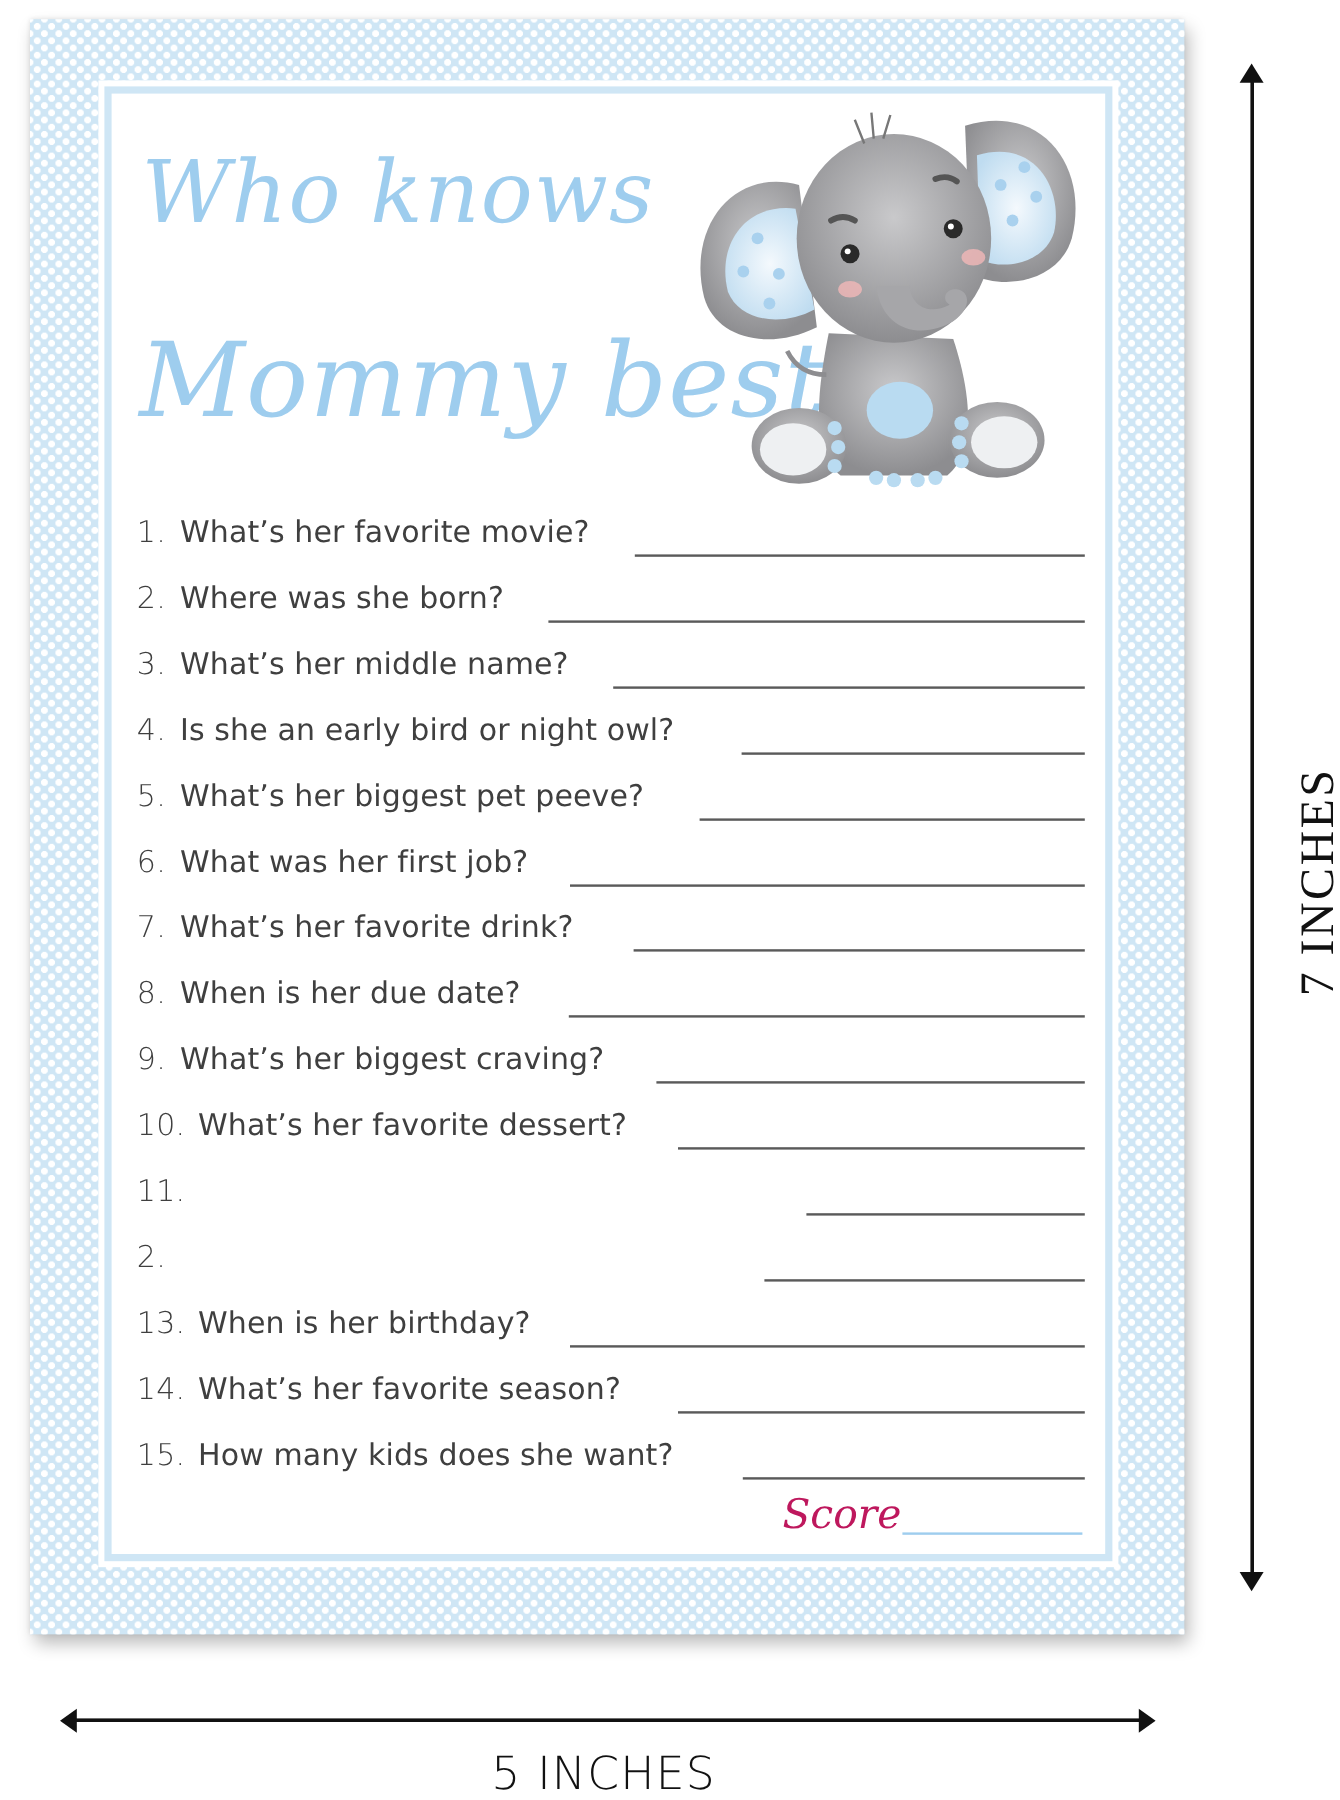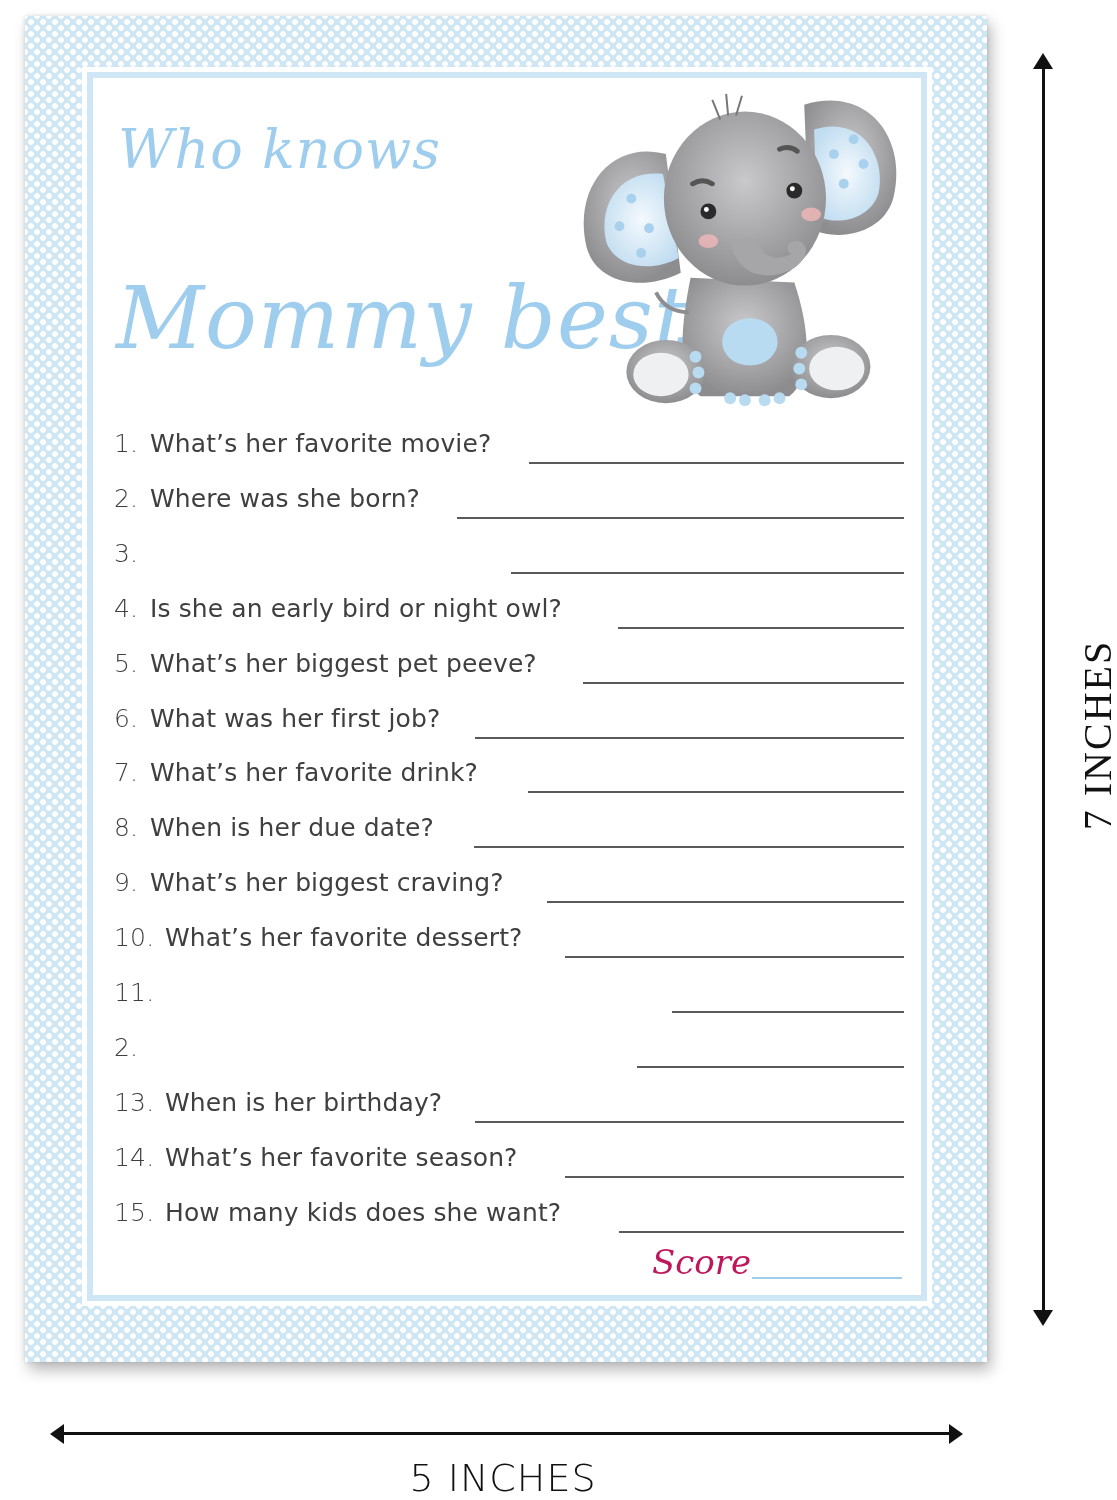--- a/index.html
+++ b/index.html
@@ -28,21 +28,21 @@
   }
   .frame-inner {
     position: absolute; left: 6px; top: 6px; right: 6px; bottom: 6px;
     background: #ffffff;
   }
   .title {
     position: absolute; left: 118px; color: #9ecdee;
     font-family: "DejaVu Serif", serif; font-style: italic; font-weight: normal;
     letter-spacing: 1px;
   }
-  .title.line1 { top: 118px; font-size: 54px; }
+  .title.line1 { top: 118px; font-size: 72px; }
   .title.line2 { top: 268px; font-size: 86px; left: 116px; }
   .elephant { position: absolute; left: 572px; top: 80px; width: 336px; height: 336px; }
   .q-row { position: absolute; left: 114px; width: 790px; height: 40px; }
   .q-num {
     position: absolute; left: 0; bottom: 6px; font-size: 25px; color: #3f3f3f;
     font-family: "DejaVu Sans", sans-serif; font-weight: 300; letter-spacing: 0.2px;
   }
   .q-text {
     position: absolute; bottom: 6px; font-size: 25px; color: #3f3f3f;
     white-space: nowrap; letter-spacing: 0.1px;
@@ -169,20 +169,21 @@
       <span class="q-text" style="left: 36px;">What’s her favorite movie?</span>
       <div class="q-line" style="width: 375px;"></div>
     </div>
     <div class="q-row" style="top: 478.9px;">
       <span class="q-num">2.</span>
       <span class="q-text" style="left: 36px;">Where was she born?</span>
       <div class="q-line" style="width: 447px;"></div>
     </div>
     <div class="q-row" style="top: 533.8px;">
       <span class="q-num">3.</span>
+      <span class="q-text" style="left: 36px;">What’s her middle name?</span>
       <div class="q-line" style="width: 393px;"></div>
     </div>
     <div class="q-row" style="top: 588.7px;">
       <span class="q-num">4.</span>
       <span class="q-text" style="left: 36px;">Is she an early bird or night owl?</span>
       <div class="q-line" style="width: 286px;"></div>
     </div>
     <div class="q-row" style="top: 643.6px;">
       <span class="q-num">5.</span>
       <span class="q-text" style="left: 36px; margin-top: 20px;">What’s her biggest pet peeve?</span>

